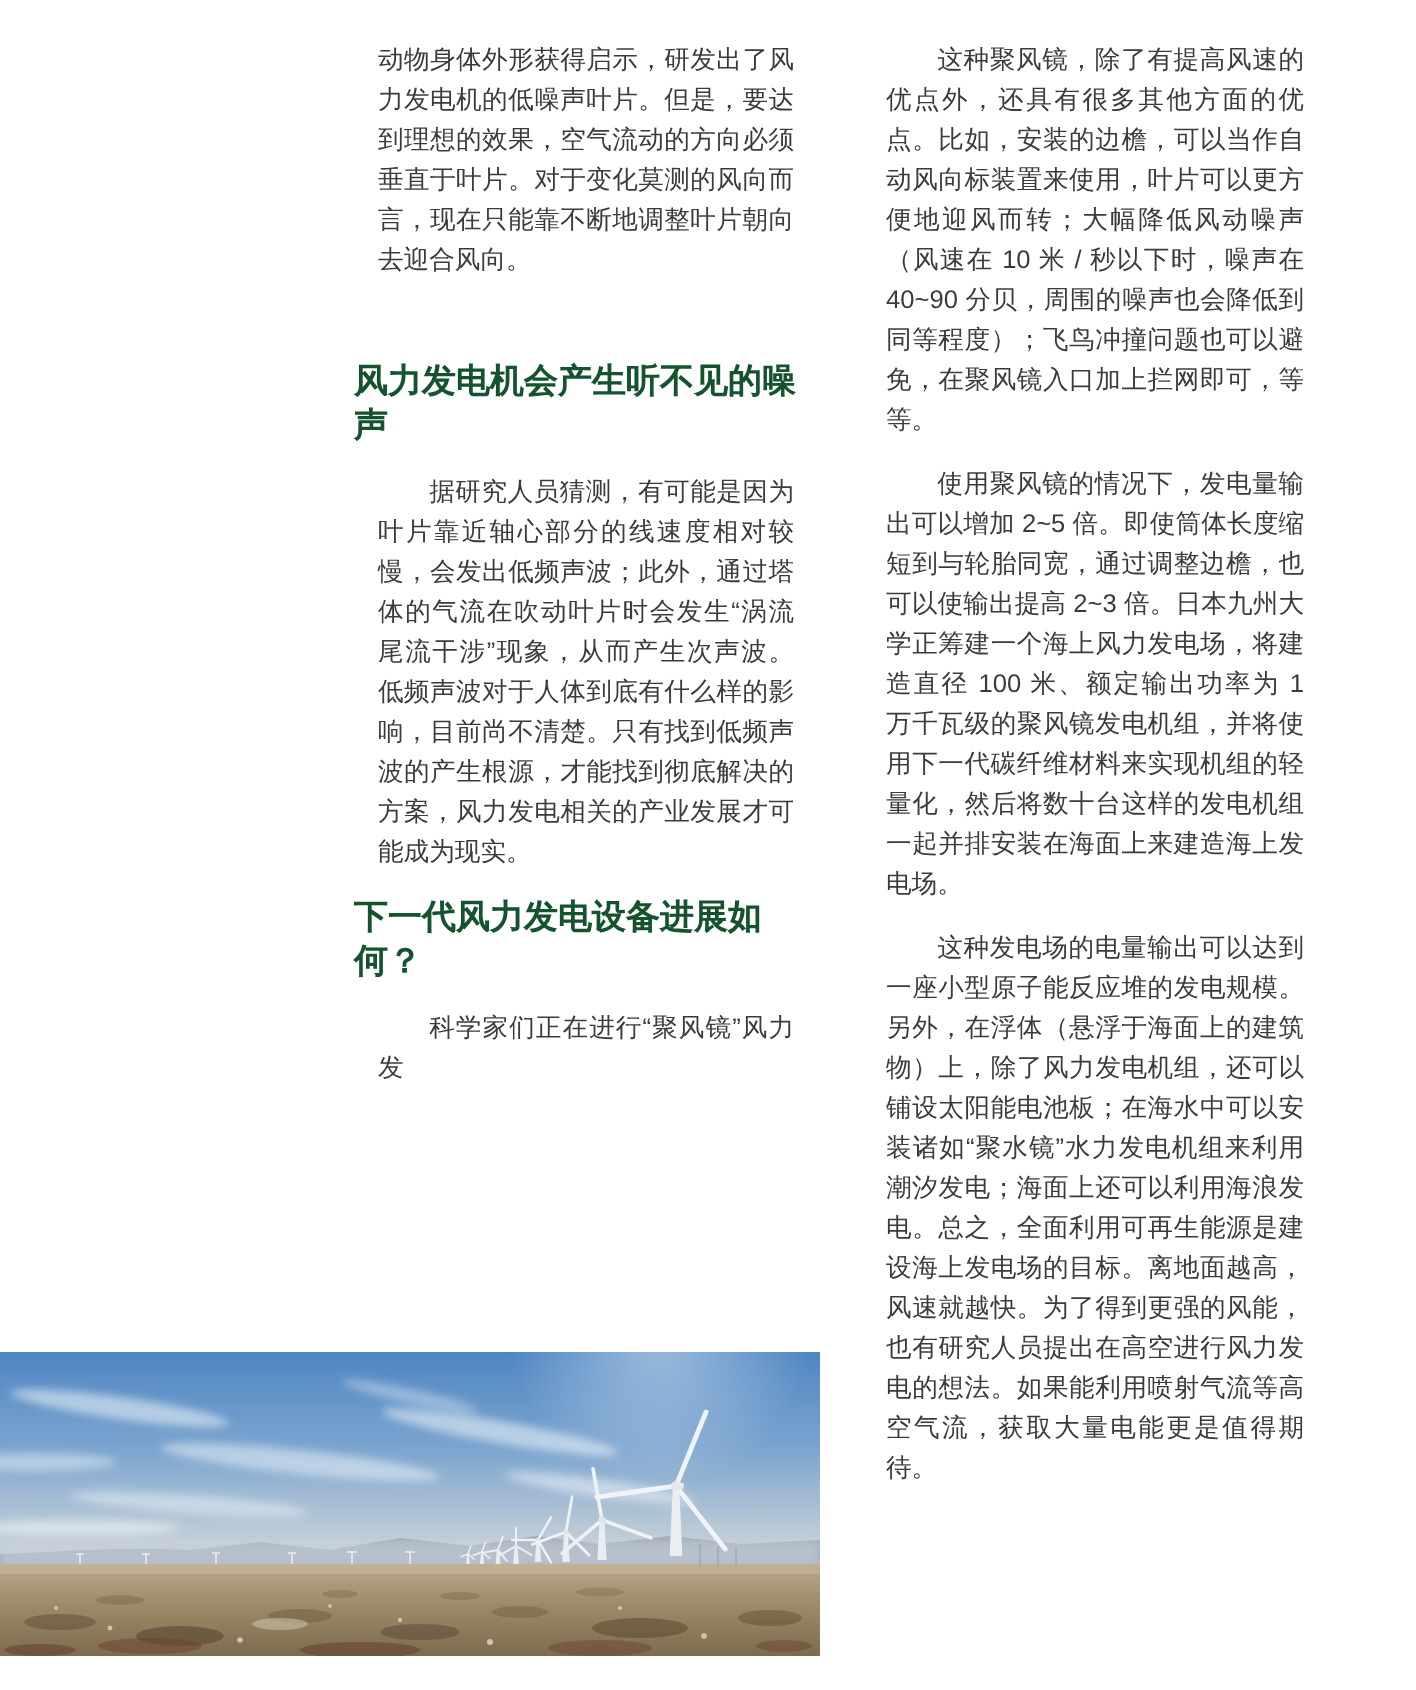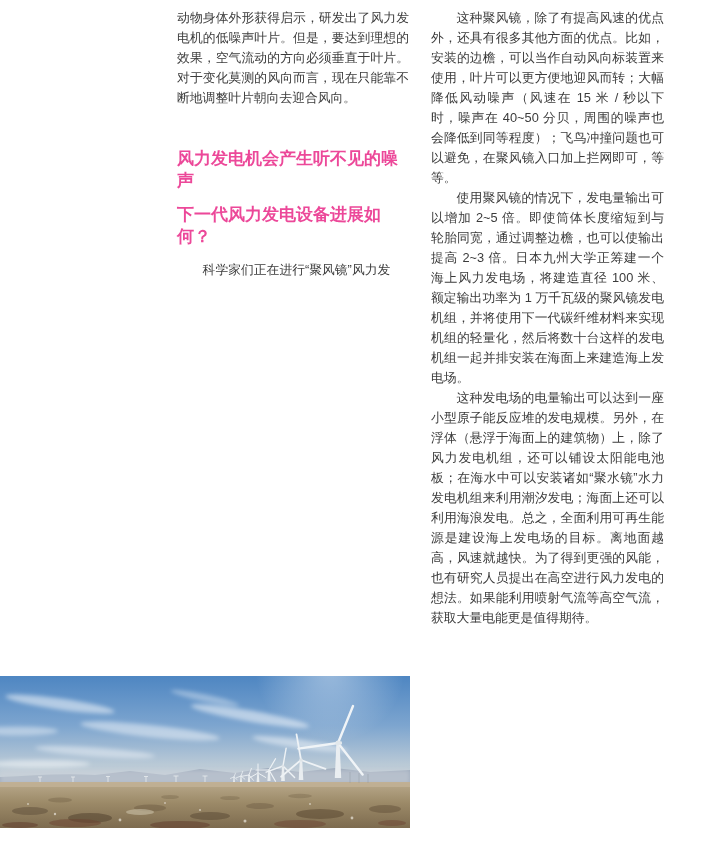--- a/index.html
+++ b/index.html
@@ -13,53 +13,54 @@
   .col {
     position:absolute;
     top:8px;
     font-size:12.8px;
     line-height:20px;
     color:#3b3b3b;
     text-align:justify;
   }
   .col-left  { left:177px; width:232px; }
   .col-right { left:431px; width:233px; }
-  .col p { margin:0; }
+  .col p { margin:12px; }
   .indent { text-indent:2em; }
   .section-heading {
     margin:40px 0 12px 0;
     font-size:17px;
     font-weight:bold;
-    color:#ec4899;
+    color:#14532d;
     line-height:22px;
     text-align:left;
   }
   .section-heading.second { margin-top:11px; }
   .photo {
     position:absolute;
     left:0; top:676px;
     width:410px; height:152px;
     overflow:hidden;
   }
   .photo svg { display:block; }
 </style>
 </head>
 <body>
 
 <div class="page">
 
   <div class="col col-left">
     <p>动物身体外形获得启示，研发出了风力发电机的低噪声叶片。但是，要达到理想的效果，空气流动的方向必须垂直于叶片。对于变化莫测的风向而言，现在只能靠不断地调整叶片朝向去迎合风向。</p>
     <h2 class="section-heading">风力发电机会产生听不见的噪声</h2>
+    <p class="indent">据研究人员猜测，有可能是因为叶片靠近轴心部分的线速度相对较慢，会发出低频声波；此外，通过塔体的气流在吹动叶片时会发生“涡流尾流干涉”现象，从而产生次声波。低频声波对于人体到底有什么样的影响，目前尚不清楚。只有找到低频声波的产生根源，才能找到彻底解决的方案，风力发电相关的产业发展才可能成为现实。</p>
     <h2 class="section-heading second">下一代风力发电设备进展如何？</h2>
     <p class="indent">科学家们正在进行“聚风镜”风力发</p>
   </div>
 
   <div class="col col-right">
-    <p class="indent">这种聚风镜，除了有提高风速的优点外，还具有很多其他方面的优点。比如，安装的边檐，可以当作自动风向标装置来使用，叶片可以更方便地迎风而转；大幅降低风动噪声（风速在 15 米 / 秒以下时，噪声在 40~50 分贝，周围的噪声也会降低到同等程度）；飞鸟冲撞问题也可以避免，在聚风镜入口加上拦网即可，等等。</p>
+    <p class="indent">这种聚风镜，除了有提高风速的优点外，还具有很多其他方面的优点。比如，安装的边檐，可以当作自动风向标装置来使用，叶片可以更方便地迎风而转；大幅降低风动噪声（风速在 10 米 / 秒以下时，噪声在 40~90 分贝，周围的噪声也会降低到同等程度）；飞鸟冲撞问题也可以避免，在聚风镜入口加上拦网即可，等等。</p>
     <p class="indent">使用聚风镜的情况下，发电量输出可以增加 2~5 倍。即使筒体长度缩短到与轮胎同宽，通过调整边檐，也可以使输出提高 2~3 倍。日本九州大学正筹建一个海上风力发电场，将建造直径 100 米、额定输出功率为 1 万千瓦级的聚风镜发电机组，并将使用下一代碳纤维材料来实现机组的轻量化，然后将数十台这样的发电机组一起并排安装在海面上来建造海上发电场。</p>
     <p class="indent">这种发电场的电量输出可以达到一座小型原子能反应堆的发电规模。另外，在浮体（悬浮于海面上的建筑物）上，除了风力发电机组，还可以铺设太阳能电池板；在海水中可以安装诸如“聚水镜”水力发电机组来利用潮汐发电；海面上还可以利用海浪发电。总之，全面利用可再生能源是建设海上发电场的目标。离地面越高，风速就越快。为了得到更强的风能，也有研究人员提出在高空进行风力发电的想法。如果能利用喷射气流等高空气流，获取大量电能更是值得期待。</p>
 
   </div>
 
   <div class="photo">
     <svg width="410" height="152" viewBox="0 0 410 152" xmlns="http://www.w3.org/2000/svg">
       <defs>
         <linearGradient id="sky" x1="0" y1="0" x2="0" y2="1">
           <stop offset="0" stop-color="#4e86c2"></stop>

